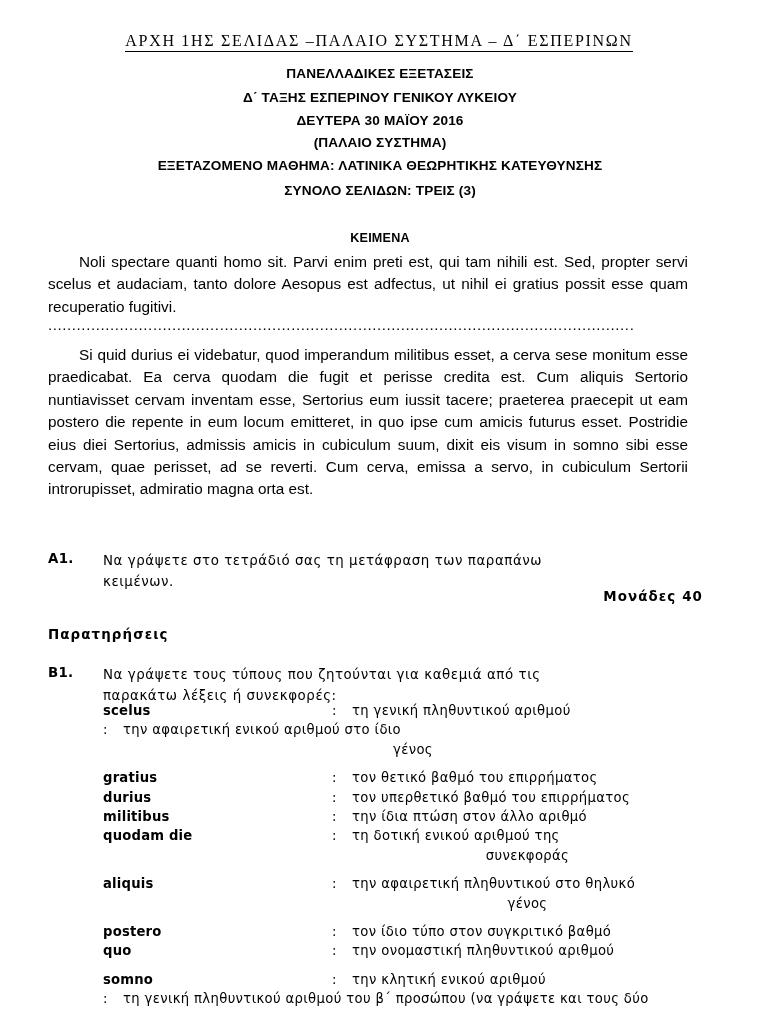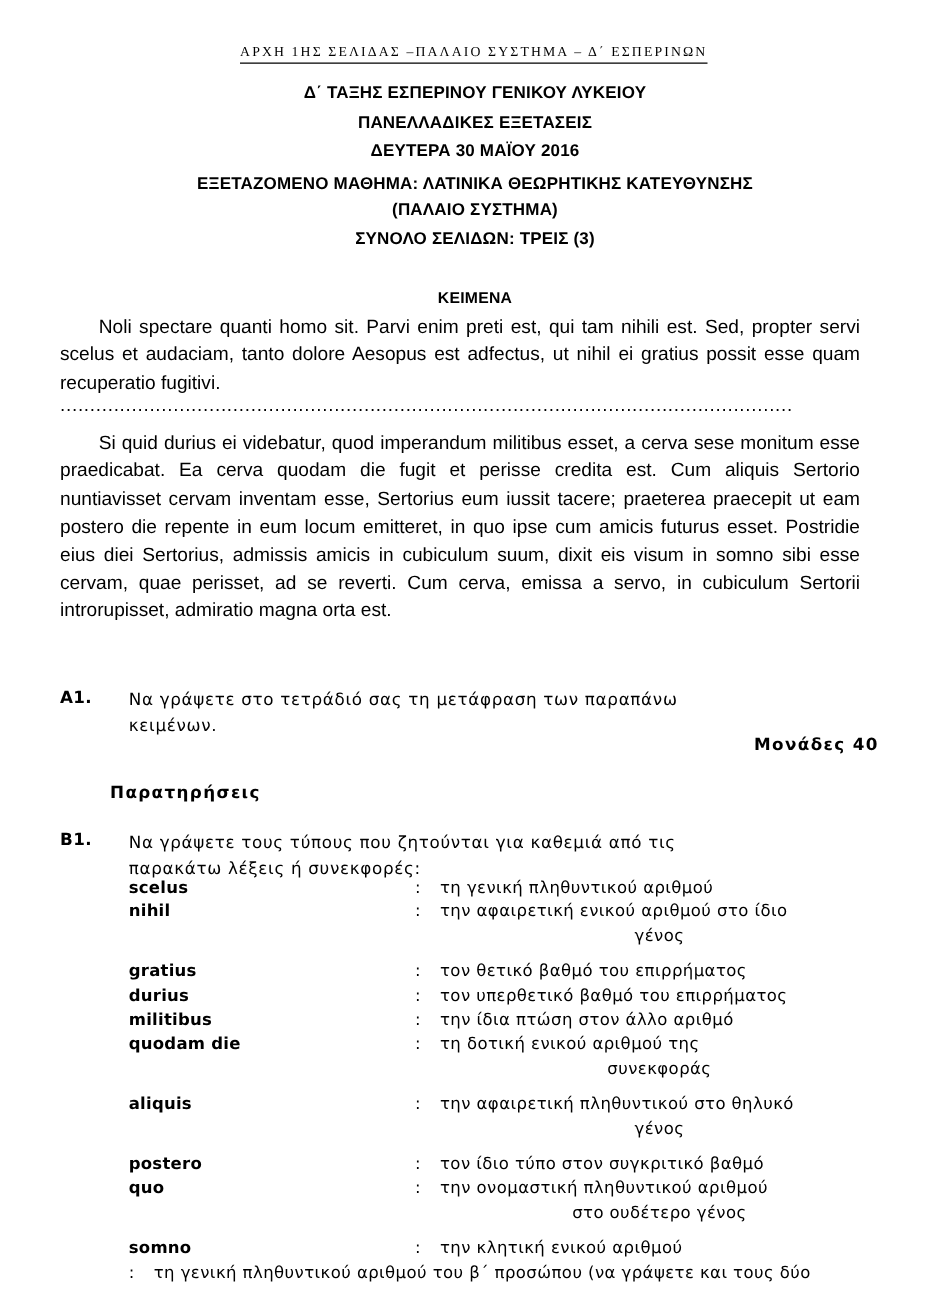--- a/index.html
+++ b/index.html
@@ -26,21 +26,21 @@
   
   .page-header {
     position: absolute;
     left: 48px;
     top: 32px;
     width: 662px;
     text-align: center;
   }
   .page-header .hdr-text {
     font-family: "Liberation Serif", "DejaVu Serif", serif;
-    font-size: 11px;
+    font-size: 16px;
     letter-spacing: 1.7px;
     border-bottom: 1px solid #000;
     padding-bottom: 1px;
     display: inline-block;
     white-space: nowrap;
     line-height: 1.15;
   }
 
   
   .exam-heads {
@@ -145,21 +145,20 @@
   }
 
   .section-head {
     position: absolute;
     left: 48px;
     top: 627px;
     font-size: 13.4px;
     font-weight: bold;
     letter-spacing: 1.1px;
     font-family: "DejaVu Sans", "Liberation Sans", sans-serif;
-    margin-left: 40px;
   }
 
   #b1-block { top: 665px; }
   #b1-block .q-body { width: 600px; }
 
   
   .wordlist {
     position: absolute;
     left: 103px;
     top: 701px;
@@ -199,25 +198,25 @@
 </head>
 <body>
 
 <div class="page">
 
   <div class="page-header">
     <span class="hdr-text">ΑΡΧΗ 1ΗΣ ΣΕΛΙΔΑΣ –ΠΑΛΑΙΟ ΣΥΣΤΗΜΑ – Δ΄ ΕΣΠΕΡΙΝΩΝ</span>
   </div>
 
   <div class="exam-heads">
+    <div class="line">ΠΑΝΕΛΛΑΔΙΚΕΣ ΕΞΕΤΑΣΕΙΣ</div>
     <div class="line">Δ΄ ΤΑΞΗΣ ΕΣΠΕΡΙΝΟΥ ΓΕΝΙΚΟΥ ΛΥΚΕΙΟΥ</div>
-    <div class="line">ΠΑΝΕΛΛΑΔΙΚΕΣ ΕΞΕΤΑΣΕΙΣ</div>
     <div class="line">ΔΕΥΤΕΡΑ 30 ΜΑΪΟΥ 2016</div>
+    <div class="line sub">(ΠΑΛΑΙΟ ΣΥΣΤΗΜΑ)</div>
     <div class="line gap-above">ΕΞΕΤΑΖΟΜΕΝΟ ΜΑΘΗΜΑ: ΛΑΤΙΝΙΚΑ ΘΕΩΡΗΤΙΚΗΣ ΚΑΤΕΥΘΥΝΣΗΣ</div>
-    <div class="line sub">(ΠΑΛΑΙΟ ΣΥΣΤΗΜΑ)</div>
     <div class="line gap-above">ΣΥΝΟΛΟ ΣΕΛΙΔΩΝ: ΤΡΕΙΣ (3)</div>
   </div>
 
   <div class="keimena-title">ΚΕΙΜΕΝΑ</div>
 
   <div class="latin p1"><span class="indent"></span><span>Noli spectare quanti homo sit. Parvi enim preti est, qui tam nihili est. Sed, propter servi scelus et audaciam, tanto dolore Aesopus est adfectus, ut nihil ei gratius possit esse quam recuperatio fugitivi.</span></div>
 
   <div class="dots">...........................................................................................................................</div>
 
   <div class="latin p2"><span class="indent"></span><span>Si quid durius ei videbatur, quod imperandum militibus esset, a cerva sese monitum esse praedicabat. Ea cerva quodam die fugit et perisse credita est. Cum aliquis Sertorio nuntiavisset cervam inventam esse, Sertorius eum iussit tacere; praeterea praecepit ut eam postero die repente in eum locum emitteret, in quo ipse cum amicis futurus esset. Postridie eius diei Sertorius, admissis amicis in cubiculum suum, dixit eis visum in somno sibi esse cervam, quae perisset, ad se reverti. Cum cerva, emissa a servo, in cubiculum Sertorii introrupisset, admiratio magna orta est.</span></div>
@@ -236,21 +235,20 @@
     <div class="q-body"><span>Να γράψετε τους τύπους που ζητούνται για καθεμιά από τις</span> <span class="lastline">παρακάτω λέξεις ή συνεκφορές:</span></div>
   </div>
 
   <div class="wordlist" id="wordlist">
       <div class="wl-row">
         <div class="wl-term">scelus</div>
         <div class="wl-colon">:</div>
         <div class="wl-def"><span>τη γενική πληθυντικού αριθμού</span></div>
       </div>
       <div class="wl-row">
-        <div class="wl-term">nihil</div>
         <div class="wl-colon">:</div>
         <div class="wl-def"><span>την αφαιρετική ενικού αριθμού στο ίδιο</span> <span class="lastline">γένος</span></div>
       </div>
       <div class="wl-row spaced">
         <div class="wl-term">gratius</div>
         <div class="wl-colon">:</div>
         <div class="wl-def"><span>τον θετικό βαθμό του επιρρήματος</span></div>
       </div>
       <div class="wl-row">
         <div class="wl-term">durius</div>
@@ -273,21 +271,21 @@
         <div class="wl-def"><span>την αφαιρετική πληθυντικού στο θηλυκό</span> <span class="lastline">γένος</span></div>
       </div>
       <div class="wl-row spaced">
         <div class="wl-term">postero</div>
         <div class="wl-colon">:</div>
         <div class="wl-def"><span>τον ίδιο τύπο στον συγκριτικό βαθμό</span></div>
       </div>
       <div class="wl-row">
         <div class="wl-term">quo</div>
         <div class="wl-colon">:</div>
-        <div class="wl-def"><span>την ονομαστική πληθυντικού αριθμού</span> <span class="lastline">στο ουδέτερο γένος</span></div>
+        <div class="wl-def"><span>την ονομαστική πληθυντικού αριθμού</span> </div>
       </div>
       <div class="wl-row spaced">
         <div class="wl-term">somno</div>
         <div class="wl-colon">:</div>
         <div class="wl-def"><span>την κλητική ενικού αριθμού</span></div>
       </div>
       <div class="wl-row">
         <div class="wl-colon">:</div>
         <div class="wl-def"><span>τη γενική πληθυντικού αριθμού του β΄ προσώπου (να γράψετε και τους δύο</span> </div>
       </div>

